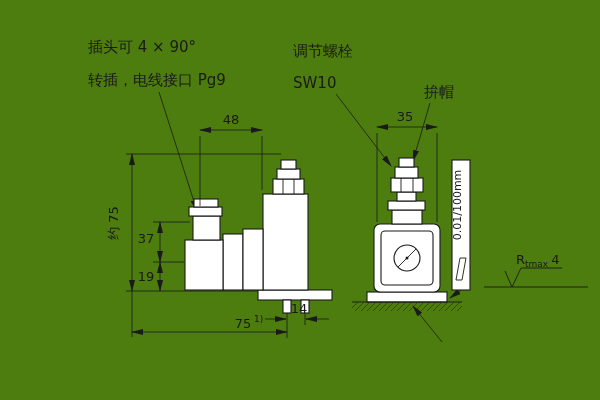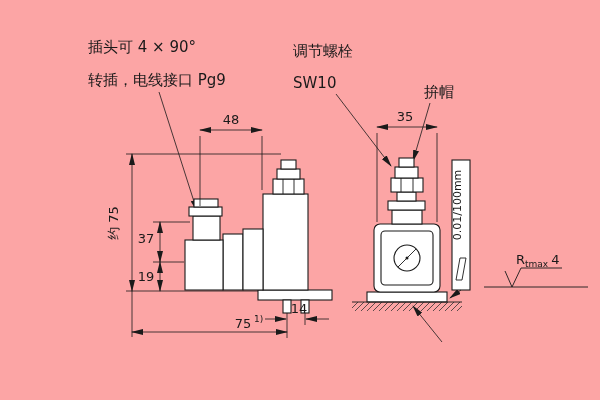--- a/index.html
+++ b/index.html
@@ -1,17 +1,17 @@
 <!DOCTYPE html>
 <html><head>
 <meta charset="utf-8">
 <style>
   html,body{margin:0;padding:0;background:#fff;}
   .stage{
-    width:600px;height:400px;background:#fca5a5;position:relative;overflow:hidden;
+    width:600px;height:400px;background:#4d7c0f;position:relative;overflow:hidden;
     font-family:"DejaVu Sans","Liberation Sans",sans-serif;
   }
   svg text{
     font-family:"DejaVu Sans","Liberation Sans",sans-serif;
     fill:#1a1a1a;
   }
   .lbl{font-size:15px;}
   .dim{font-size:13px;}
   .sup{font-size:9px;}
   .tol{font-size:11px;}

